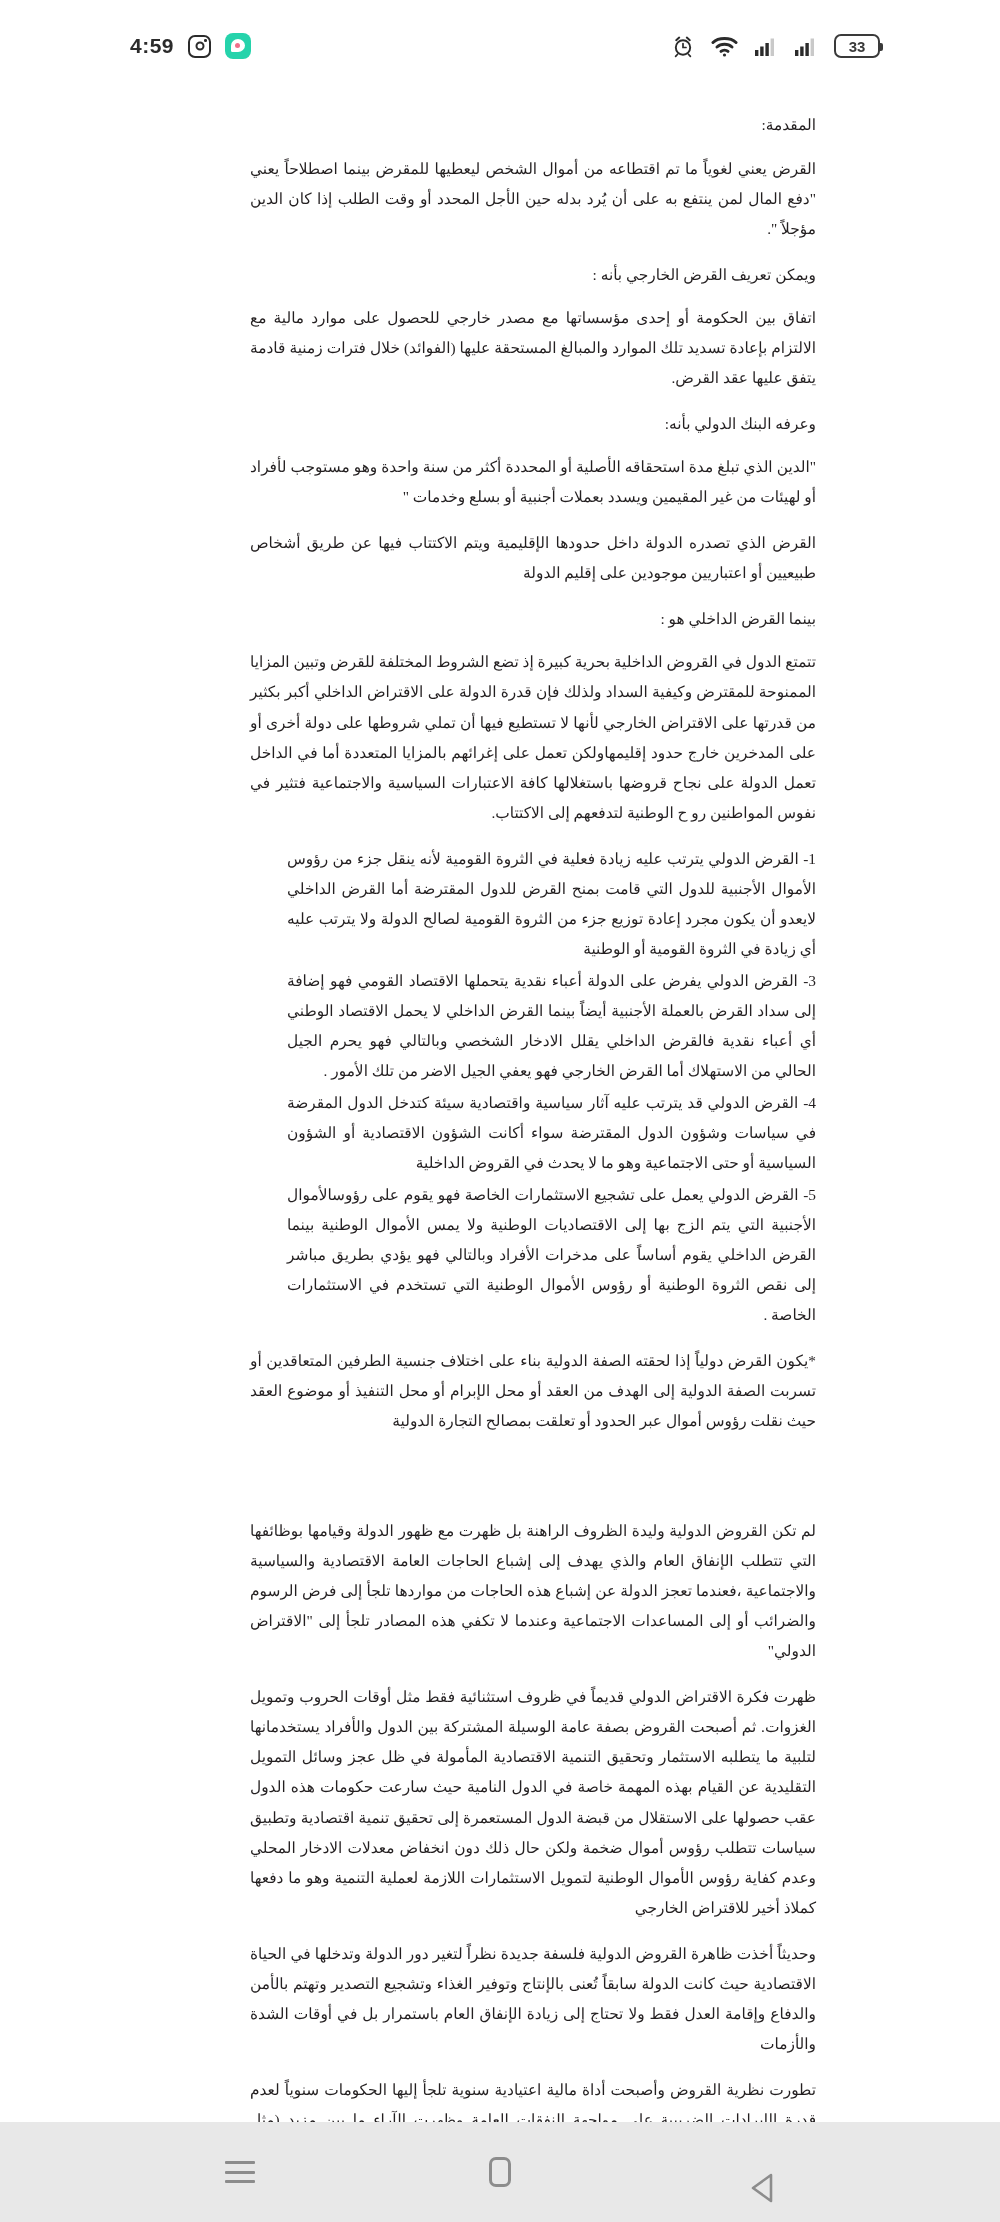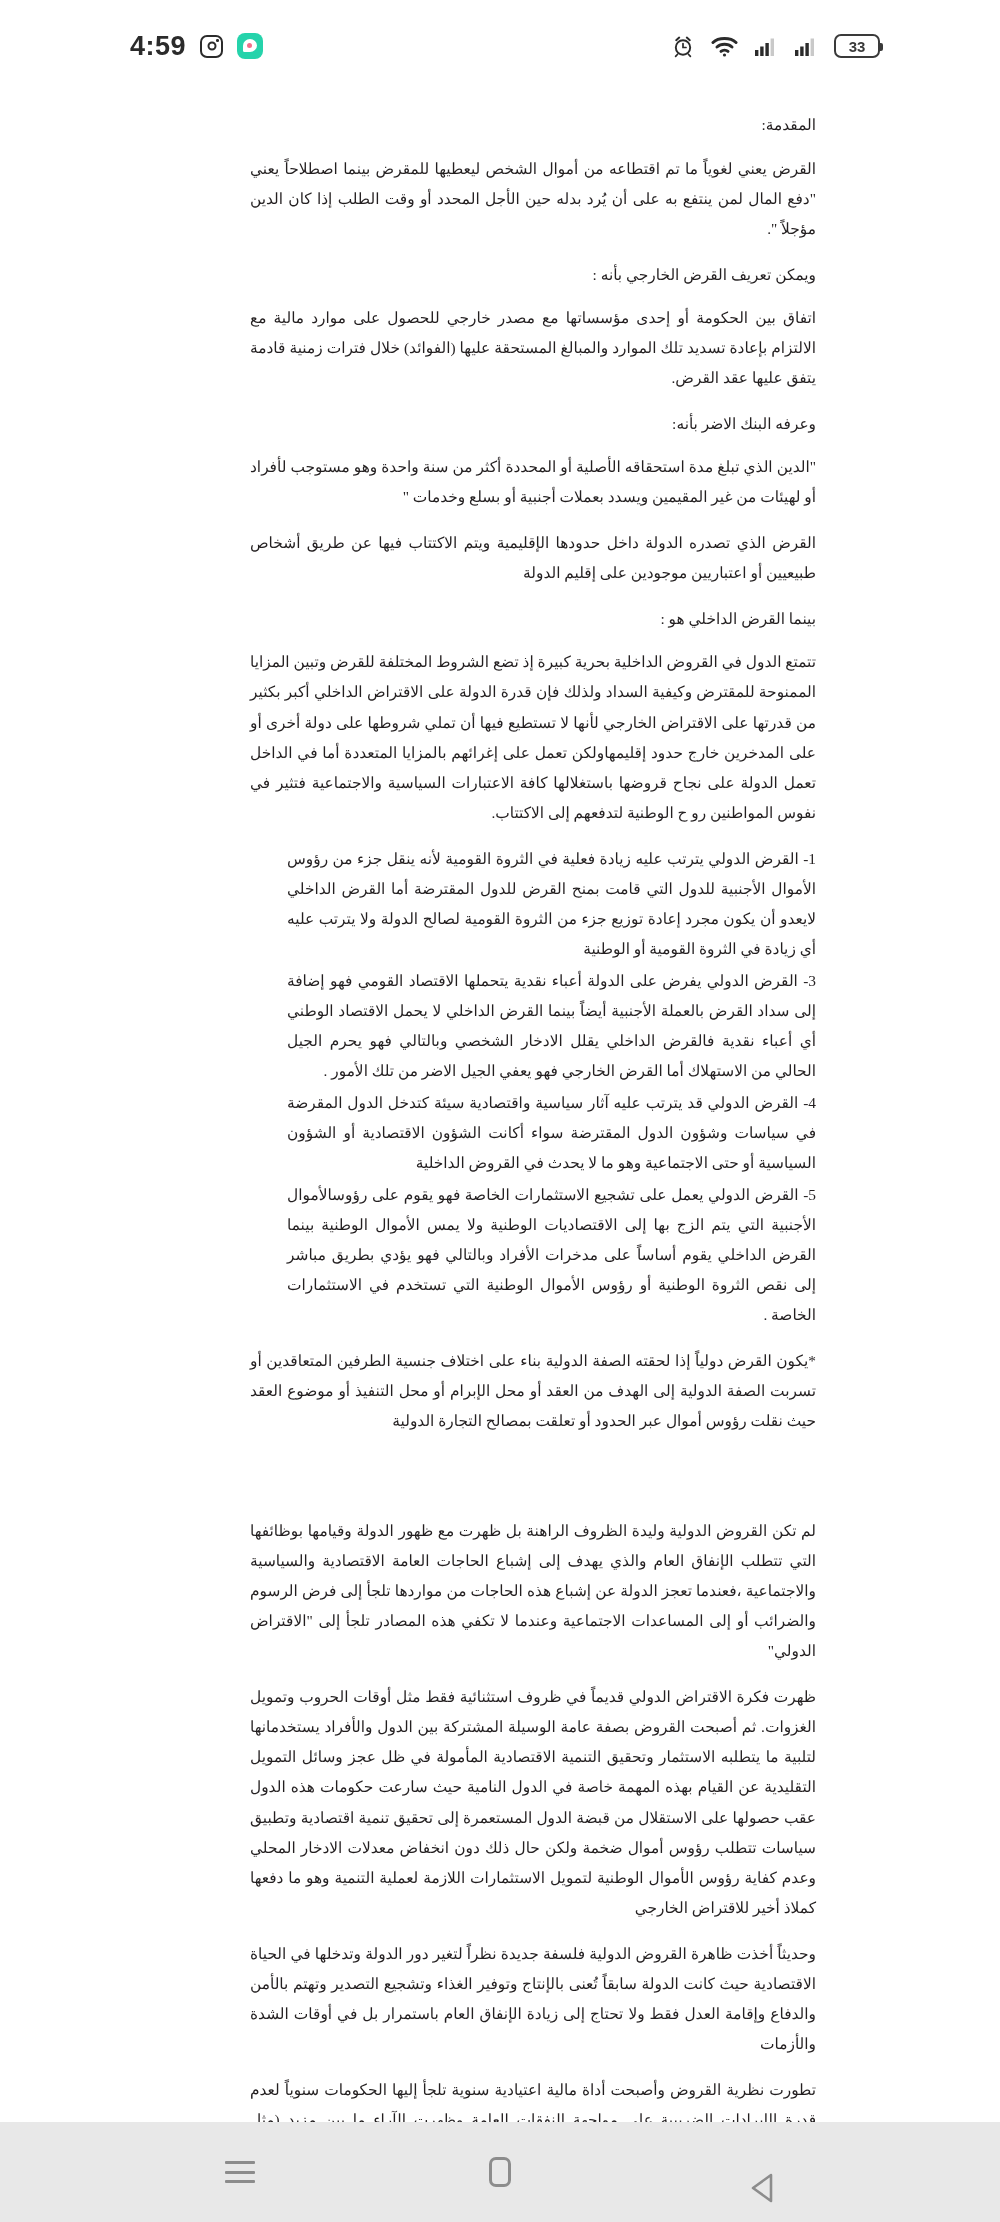--- a/index.html
+++ b/index.html
@@ -36,21 +36,21 @@
     padding-left: 70px;
   }
   .status-right {
     display: flex;
     align-items: center;
     gap: 16px;
     padding-right: 60px;
   }
   .clock {
     font-family: "Liberation Sans", sans-serif;
-    font-size: 27px;
+    font-size: 21px;
     font-weight: 600;
     color: #2b2b2b;
     letter-spacing: 0.5px;
   }
   .ig-icon {
     width: 23px; height: 23px;
     border: 2.4px solid #2b2b2b;
     border-radius: 7px;
     position: relative;
     box-sizing: border-box;
@@ -273,21 +273,21 @@
 </div>
 
 <div class="doc-page">
   <div class="doc-body">
 
     <p class="para heading">المقدمة:</p>
 
     <p class="para">القرض يعني لغوياً ما تم اقتطاعه من أموال الشخص ليعطيها للمقرض بينما اصطلاحاً يعني "دفع المال لمن ينتفع به على أن يُرد بدله حين الأجل المحدد أو وقت الطلب إذا كان الدين مؤجلاً ".</p>
     <p class="para tight">ويمكن تعريف القرض الخارجي بأنه :</p>
     <p class="para">اتفاق بين الحكومة أو إحدى مؤسساتها مع مصدر خارجي للحصول على موارد مالية مع الالتزام بإعادة تسديد تلك الموارد والمبالغ المستحقة عليها (الفوائد) خلال فترات زمنية قادمة يتفق عليها عقد القرض.</p>
-    <p class="para tight">وعرفه البنك الاضر بأنه:</p>
+    <p class="para tight">وعرفه البنك الدولي بأنه:</p>
     <p class="para">"الدين الذي تبلغ مدة استحقاقه الأصلية أو المحددة أكثر من سنة واحدة وهو مستوجب لأفراد أو لهيئات من غير المقيمين ويسدد بعملات أجنبية أو بسلع وخدمات "</p>
     <p class="para">القرض الذي تصدره الدولة داخل حدودها الإقليمية ويتم الاكتتاب فيها عن طريق أشخاص طبيعيين أو اعتباريين موجودين على إقليم الدولة</p>
     <p class="para tight">بينما القرض الداخلي هو :</p>
     <p class="para">تتمتع الدول في القروض الداخلية بحرية كبيرة إذ تضع الشروط المختلفة للقرض وتبين المزايا الممنوحة للمقترض وكيفية السداد ولذلك فإن قدرة الدولة على الاقتراض الداخلي أكبر بكثير من قدرتها على الاقتراض الخارجي لأنها لا تستطيع فيها أن تملي شروطها على دولة أخرى أو على المدخرين خارج حدود إقليمهاولكن تعمل على إغرائهم بالمزايا المتعددة أما في الداخل تعمل الدولة على نجاح قروضها باستغلالها كافة الاعتبارات السياسية والاجتماعية فتثير في نفوس المواطنين رو ح الوطنية لتدفعهم إلى الاكتتاب.</p>
 
     <ul class="list-block">
       <li class="list-item">
         <span class="num">1-</span>
         <span>القرض الدولي يترتب عليه زيادة فعلية في الثروة القومية لأنه ينقل جزء من رؤوس الأموال الأجنبية للدول التي قامت بمنح القرض للدول المقترضة أما القرض الداخلي لايعدو أن يكون مجرد إعادة توزيع جزء من الثروة القومية لصالح الدولة ولا يترتب عليه أي زيادة في الثروة القومية أو الوطنية</span>
       </li>

